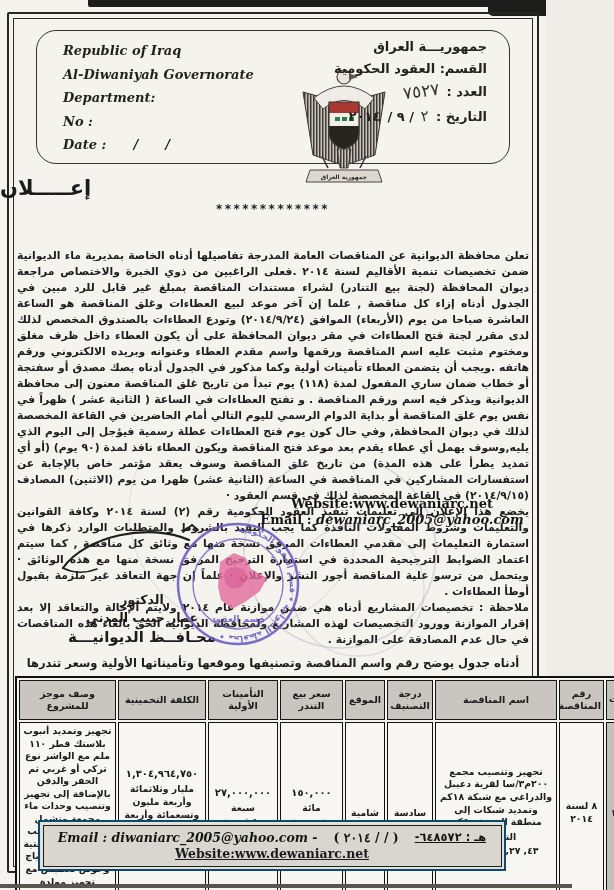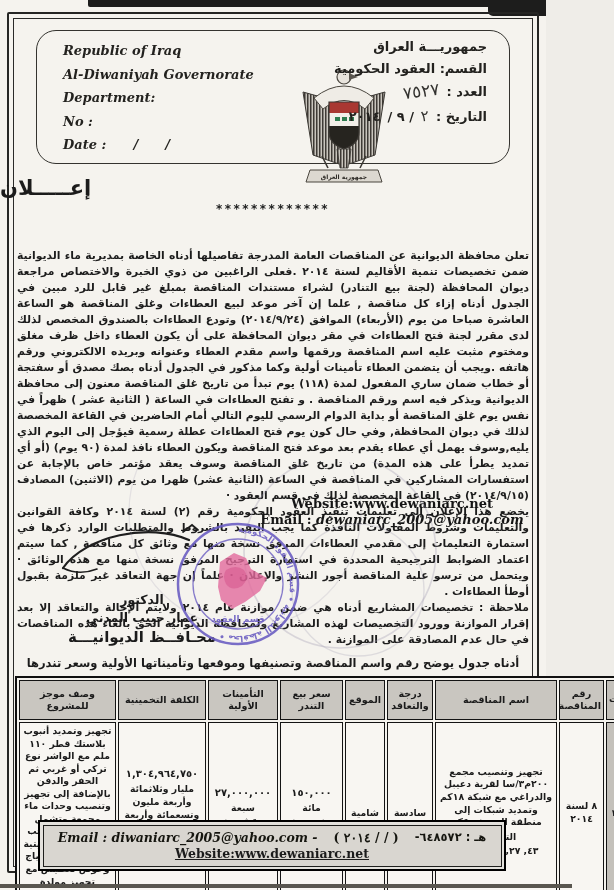--- a/index.html
+++ b/index.html
@@ -51,24 +51,24 @@
   
   .tender-table{position:absolute;left:15px;right:13px;top:676px;width:586px;direction:rtl;border-collapse:separate;border-spacing:2.6px;border:2.6px solid #101010;background:#f5f3ee;table-layout:fixed;}
   .tender-table th,.tender-table td{border:1.4px solid #141414;vertical-align:middle;text-align:center;font-weight:700;padding:2px 2px;background:#f8f6f2;}
   .tender-table th{background:#c9c6c0;font-size:9.6px;line-height:1.25;height:34px;}
   .tender-table td{font-size:9.3px;line-height:1.35;height:126px;}
   td.seq-cell,th.seq-head{background:#c4c1bb;font-size:9px;}
   .amt{font-size:10px;margin-bottom:3px;letter-spacing:.5px;}
   .name-cell div{margin-bottom:2px;}
   .desc-cell{font-size:8.8px;line-height:1.4;}
   
-  .footer-box{position:absolute;left:38px;right:40px;top:820px;border:2px solid #000000;padding:2.5px;background:#e3e1dc;z-index:2;}
+  .footer-box{position:absolute;left:38px;right:40px;top:820px;border:2px solid #0c4a6e;padding:2.5px;background:#e3e1dc;z-index:2;}
   .footer-inner{border:1.1px solid #1e1e1c;background:#d9d6d0;padding:4px 6px 5px;}
   .f-line1{display:flex;direction:ltr;justify-content:center;align-items:center;gap:16px;font-family:"DejaVu Serif","Liberation Serif",serif;font-weight:700;font-size:12.5px;color:#15150f;}
-  .f-line1 .rtl{direction:rtl;font-family:"DejaVu Sans",sans-serif;font-size:11.5px;}
+  .f-line1 .rtl{direction:rtl;font-family:"DejaVu Sans",sans-serif;font-size:11.5px;text-decoration:underline;}
   .f-line2{text-align:center;font-family:"DejaVu Serif","Liberation Serif",serif;font-weight:700;font-size:12.5px;text-decoration:underline;margin-top:1px;}
 </style>
 </head>
 <body>
 
 <div class="page">
 
   <div class="scan-bar-top"></div>
   <div class="scan-corner"></div>
   <div class="frame-outer"></div>
@@ -187,21 +187,21 @@
         <col style="width:63px">
         <col style="width:70px">
         <col style="width:88px">
         <col style="width:97px">
     </colgroup>
     <thead>
       <tr>
         <th class="seq-head">ت</th>
         <th>رقم المناقصة</th>
         <th>اسم المناقصة</th>
-        <th>درجة والتعاقد</th>
+        <th>درجة التصنيف</th>
         <th>الموقع</th>
         <th>سعر بيع التندر</th>
         <th>التأمينات الأولية</th>
         <th>الكلفة التخمينية</th>
         <th>وصف موجز للمشروع</th>
       </tr>
     </thead>
     <tbody>
       <tr>
         <td class="seq-cell">١</td>

